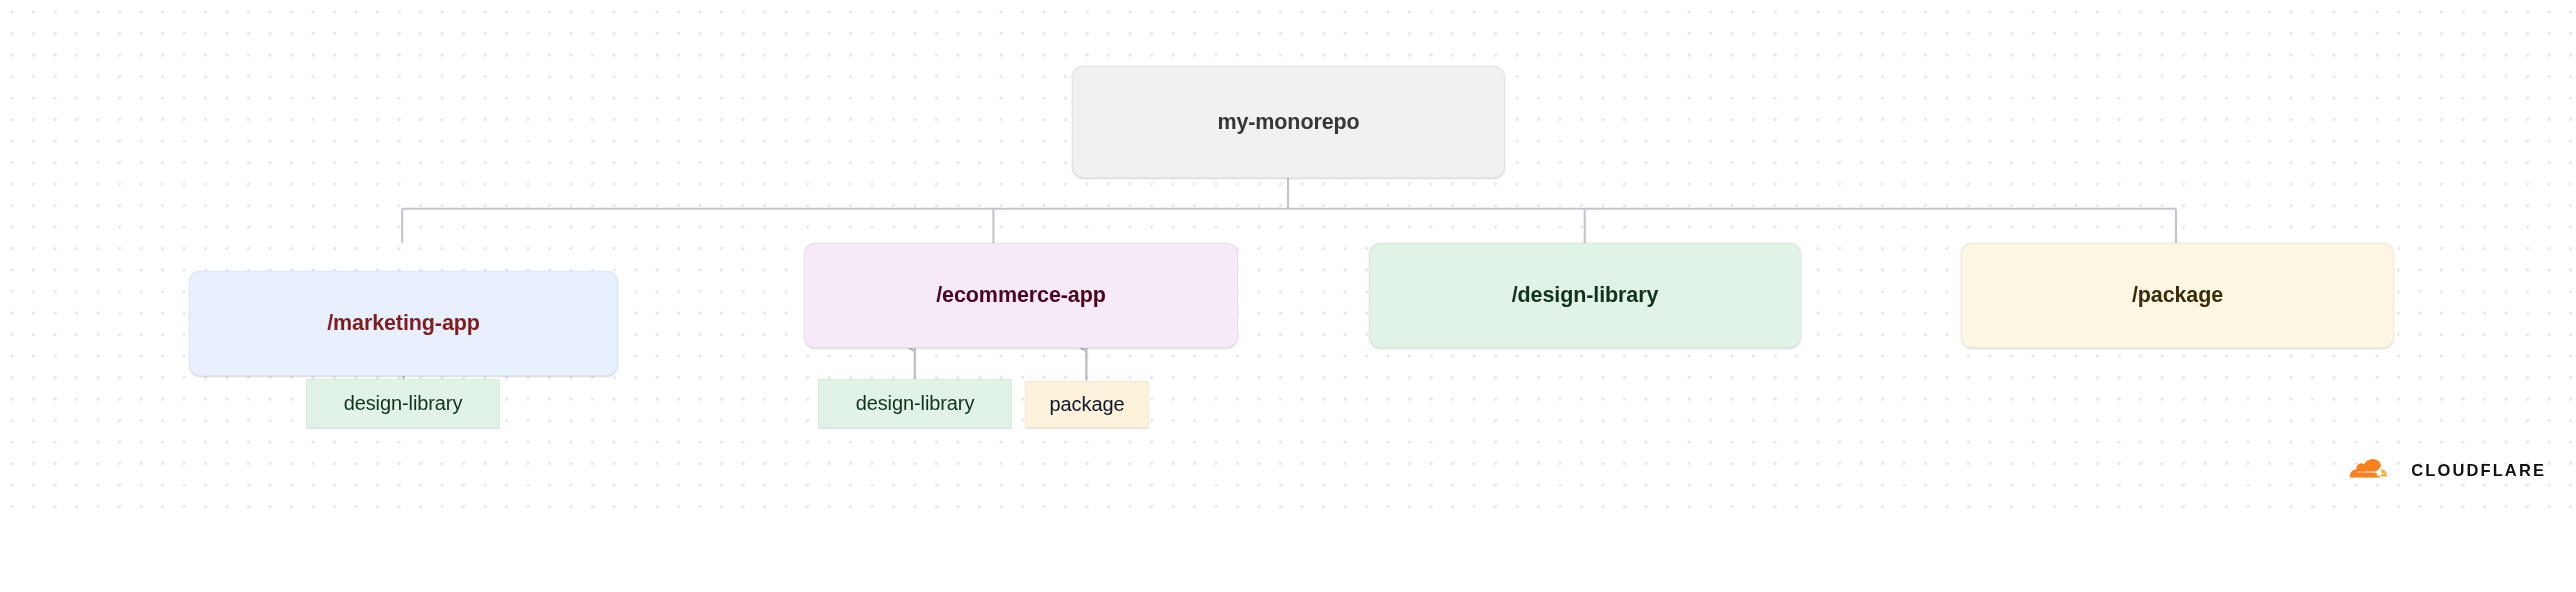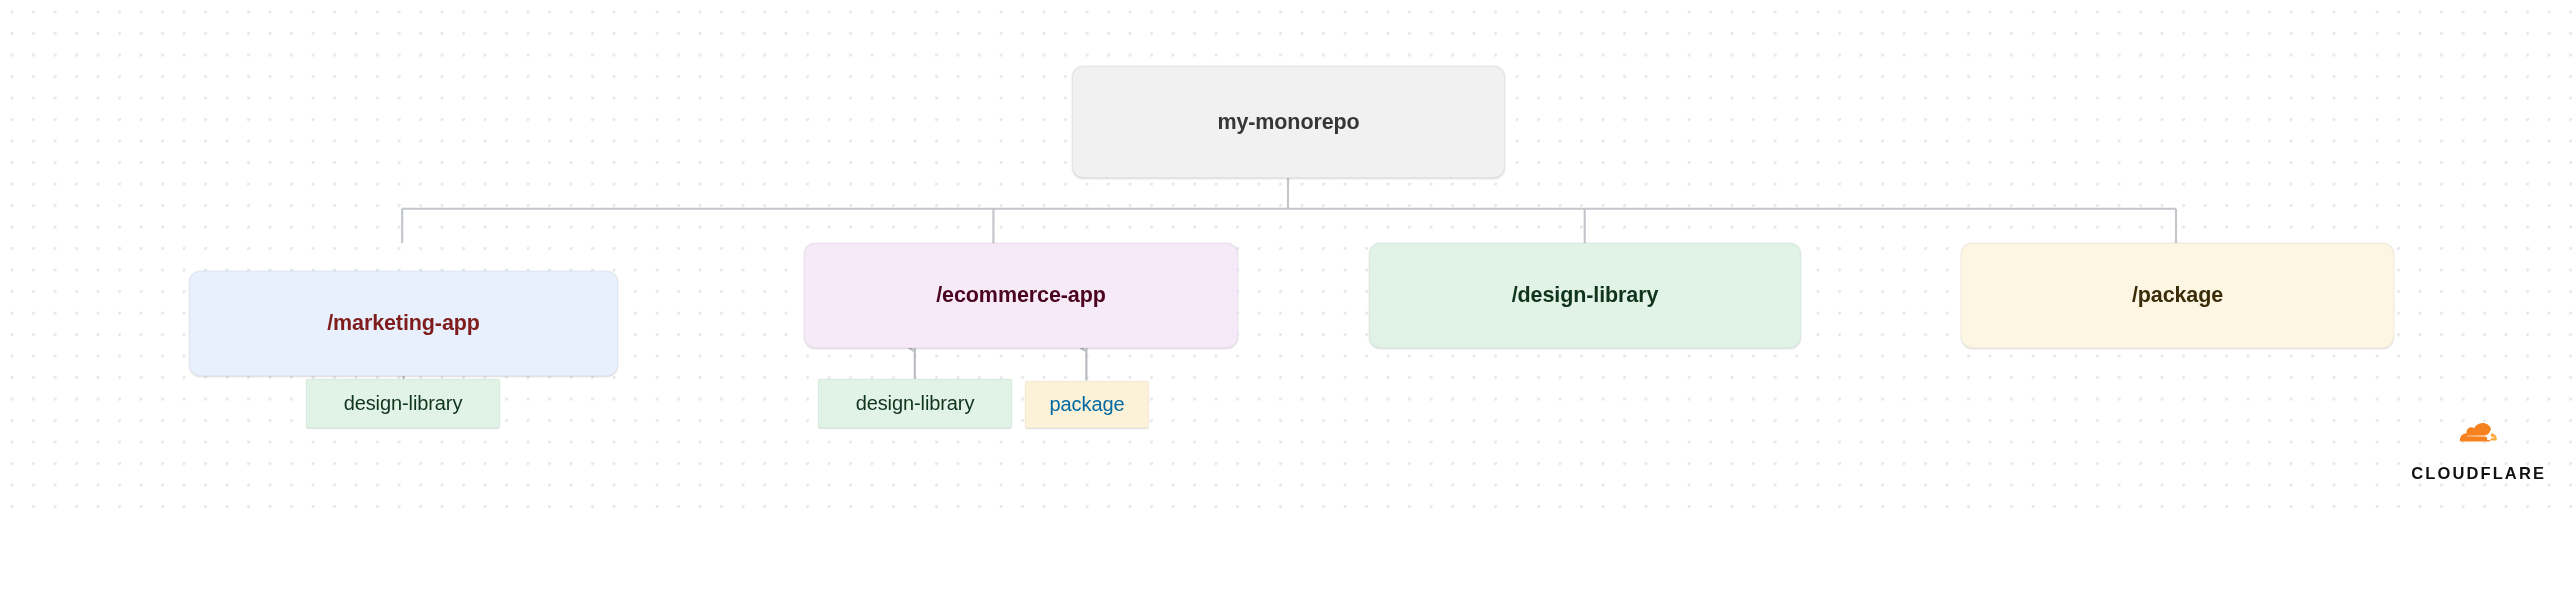--- a/index.html
+++ b/index.html
@@ -65,21 +65,20 @@
   }
 
   
   #cf-logo {
     position: absolute;
     right: 30px;
     bottom: 40px;
     display: flex;
     align-items: center;
     gap: 19px;
-    flex-direction: column;
   }
   #cf-logo .cf-wordmark {
     font-size: 16.5px;
     font-weight: bold;
     letter-spacing: 2.1px;
     color: #111111;
     line-height: 1;
     padding-bottom: 0.7px;
   }
 </style>
@@ -138,21 +137,21 @@
               background:#e1f3e6; border:0.7px solid #d6ecdc; color:#10331c;">
     <span>design-library</span>
   </div>
 
   <div class="node node-leaf" style="left:818px; top:379px; width:194px; height:49px;
               background:#e1f3e6; border:0.7px solid #d6ecdc; color:#10331c;">
     <span>design-library</span>
   </div>
 
   <div class="node node-leaf" style="left:1025px; top:381px; width:124px; height:47px;
-              background:#fcf2d9; border:0.7px solid #f6ead0; color:#0369a1;">
+              background:#fcf2d9; border:0.7px solid #f6ead0; color:#0f172a;">
     <span>package</span>
   </div>
 
   <div id="cf-logo">
     <svg width="47" height="23" viewBox="0 0 66 32" xmlns="http://www.w3.org/2000/svg">
 
       <path fill="#fbad41" d="M52.8 13.1c-.4 0-.8 0-1.2.1-.2 0-.4.2-.5.4l-.7 2.5c-.3 1.1-.2 2.1.3 2.8.5.7 1.3 1.1 2.4 1.1l2.4.1c.1 0 .2.1.2.2 0 .1 0 .2-.1.3 0 .2-.2.3-.4.3l-2.5.1c-1.3.1-2.8 1.2-3.3 2.5l-.2.6c0 .1 0 .2.2.2h8.6c.2 0 .4-.1.4-.3.2-.6.3-1.3.3-2 0-4.3-3.5-7.8-7.9-7.9z"></path>
 
       <path fill="#f6821f" d="M45.1 23.7c.4-1.3.2-2.5-.5-3.4-.6-.8-1.7-1.3-3-1.4l-24.4-.3c-.2 0-.3-.1-.4-.2-.1-.1-.1-.3 0-.4.1-.2.2-.4.5-.4l24.6-.3c2.9-.1 6.1-2.5 7.2-5.4l1.4-3.7c.1-.2.1-.3 0-.5C48.9 3.5 44.1 0 38.5 0c-5.1 0-9.5 3-11.5 7.2-1.3-1-3-1.5-4.8-1.3-3.2.3-5.8 2.9-6.1 6.1-.1.8 0 1.6.2 2.4-5.2.2-9.4 4.4-9.4 9.7 0 .5 0 1 .1 1.4 0 .2.2.4.5.4h40.6c.2 0 .5-.2.6-.4l.4-1.8z"></path>
     </svg>

